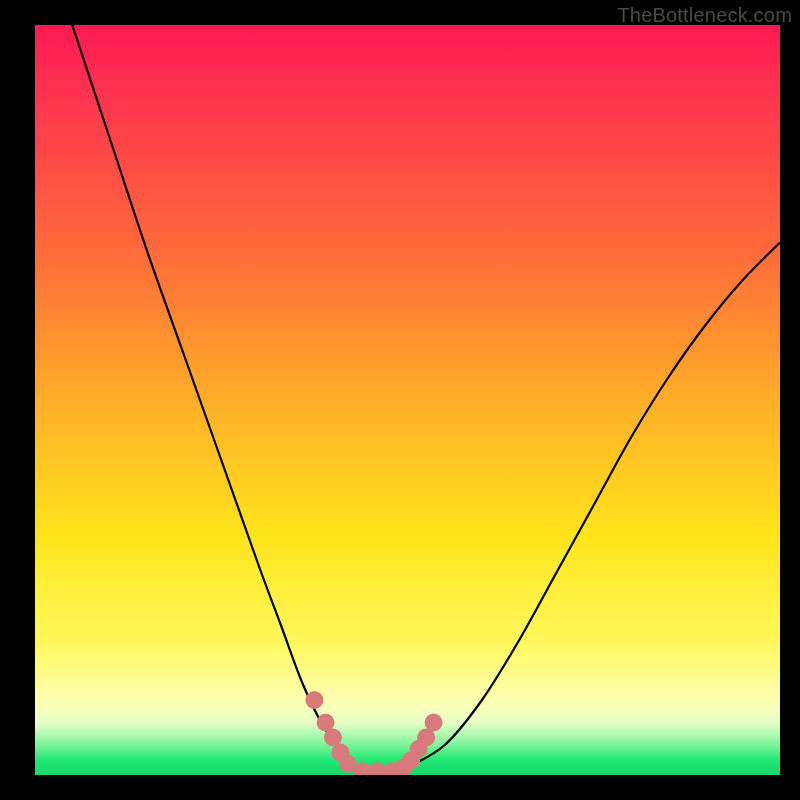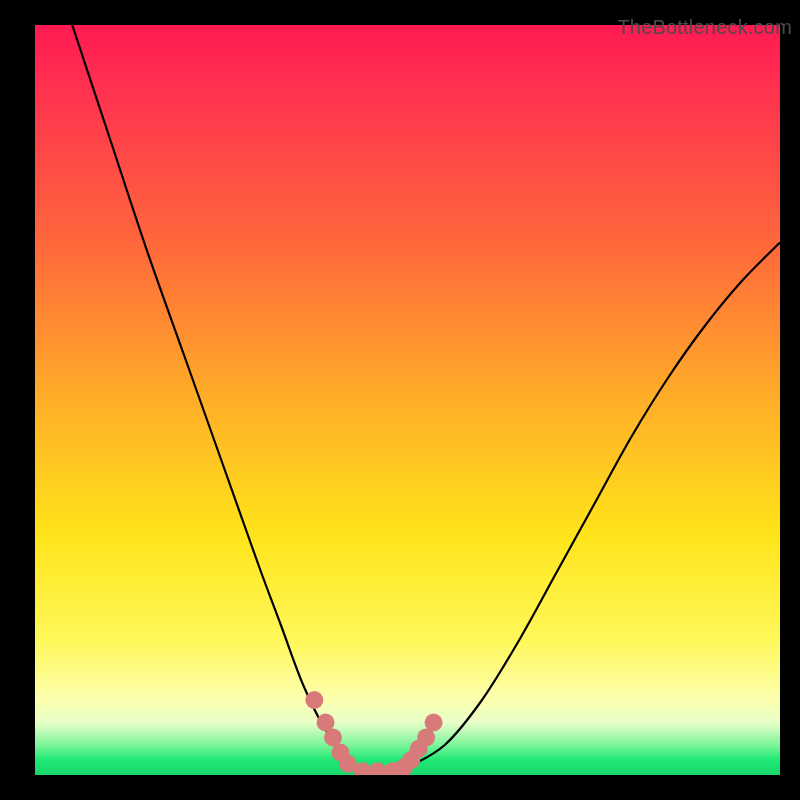--- a/index.html
+++ b/index.html
@@ -38,21 +38,21 @@
       #fff85a 82%,
       #fdffb0 90%,
       #e8ffc8 93%,
       #7cf59a 96%,
       #1fe874 98%,
       #18d66a 100%
     );
   }
   .watermark {
     position: absolute;
-    top: 16px;
+    top: 4px;
     right: 8px;
     color: #4a4a4a;
     font-size: 20px;
     font-weight: 500;
     letter-spacing: 0.2px;
   }
   svg.curve {
     position: absolute;
     left: 0; top: 0;
     width: 745px;

